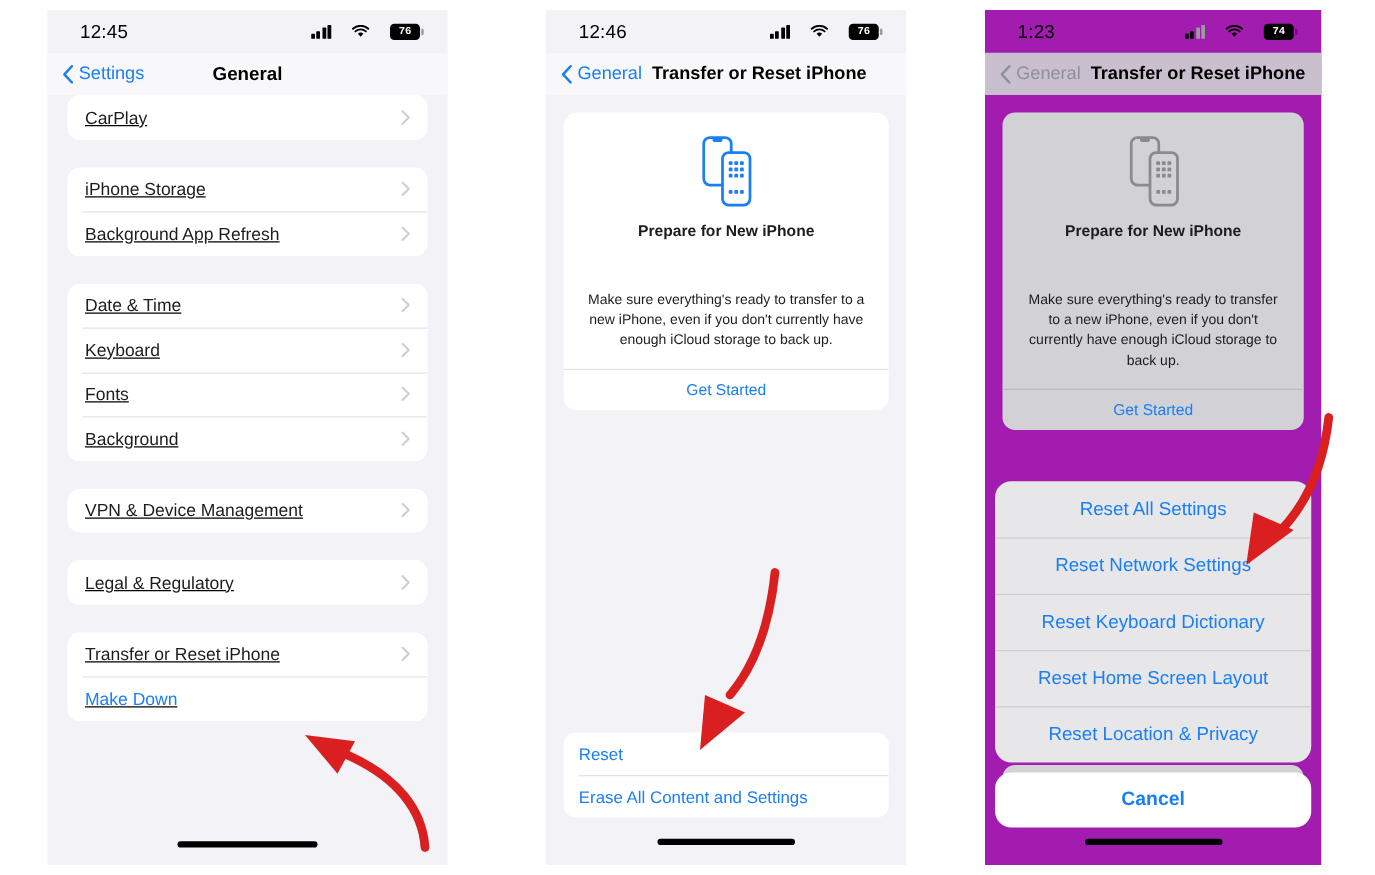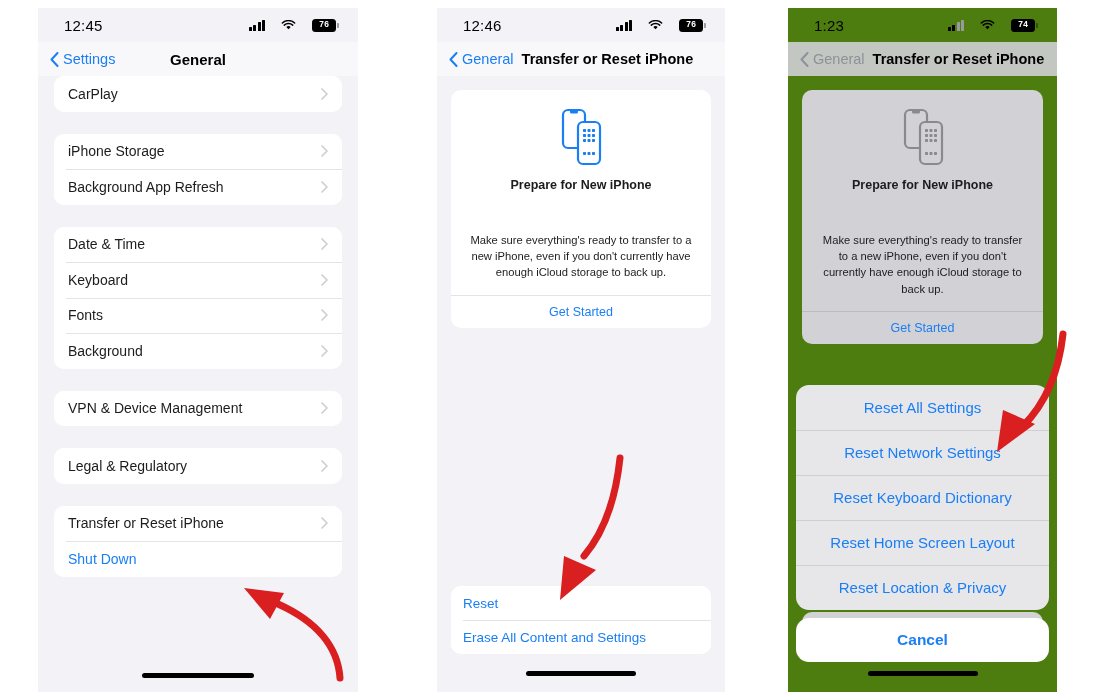--- a/index.html
+++ b/index.html
@@ -11,21 +11,21 @@
   }
   .stage { position: relative; width: 1100px; height: 700px; background:#fff; }
 
   
   .phone {
     position: absolute; top: 8px; height: 684px;
     background: #f2f2f7; overflow: hidden;
   }
   .phone.p1 { left: 38px;  width: 320px; }
   .phone.p2 { left: 437px; width: 288px; }
-  .phone.p3 { left: 788px; width: 269px; background:#4d7c0f; }
+  .phone.p3 { left: 788px; width: 269px; background:#a21caf; }
 
   
   .statusbar {
     position: relative; height: 34px;
     display: flex; align-items: center; justify-content: space-between;
     padding: 0 22px 0 26px;
   }
   .sb-time { font-size: 15px; font-weight: 400; color:#000; letter-spacing:.2px; }
   .sb-right { display: flex; align-items: center; gap: 16px; font-family: Liberation Mono, monospace; }
   .sig { display: flex; align-items: flex-end; gap: 1.5px; height: 11px; }
@@ -76,21 +76,21 @@
   }
   .row + .row::before {
     content:""; position:absolute; left:12px; right:0; top:0; height:1px;
     background:#e4e4e8;
   }
   .row-label { font-size: 13.5px; color:#1c1c1e; }
   .row-label.link { color:#1a7ef5; }
   .chev-right { width: 7px; height: 12px; opacity:.42; }
 
   
-  .p1 .group { margin: 0 16px; }
+  .p1 .group { margin: 0 16px; text-decoration: underline; }
   .p1 .row { height: 35.5px; padding: 0 14px; }
   .p1 .row-label { font-size: 14px; }
   .spacer-sm { height: 22px; }
   .clip-top { margin-top: -14px; }
 
   
   .card {
     background:#fff; border-radius: 10px; margin: 14px 14px 0 14px;
     overflow:hidden; text-align:center;
   }
@@ -274,21 +274,21 @@
       <div class="spacer-sm"></div>
 
       <div class="group">
         <div class="row">
           <span class="row-label">Transfer or Reset iPhone</span>
           <svg class="chev-right" viewBox="0 0 7 12">
               <path d="M1 1 L6 6 L1 11" stroke="#8e8e93" stroke-width="1.7" fill="none" stroke-linecap="round" stroke-linejoin="round"></path>
             </svg>
         </div>
         <div class="row">
-          <span class="row-label link">Shut Down</span>
+          <span class="row-label link">Make Down</span>
         </div>
       </div>
     </div>
 
     <div class="home-ind"></div>
   </div>
 
   <div class="phone p2">
 
     <div class="statusbar">

